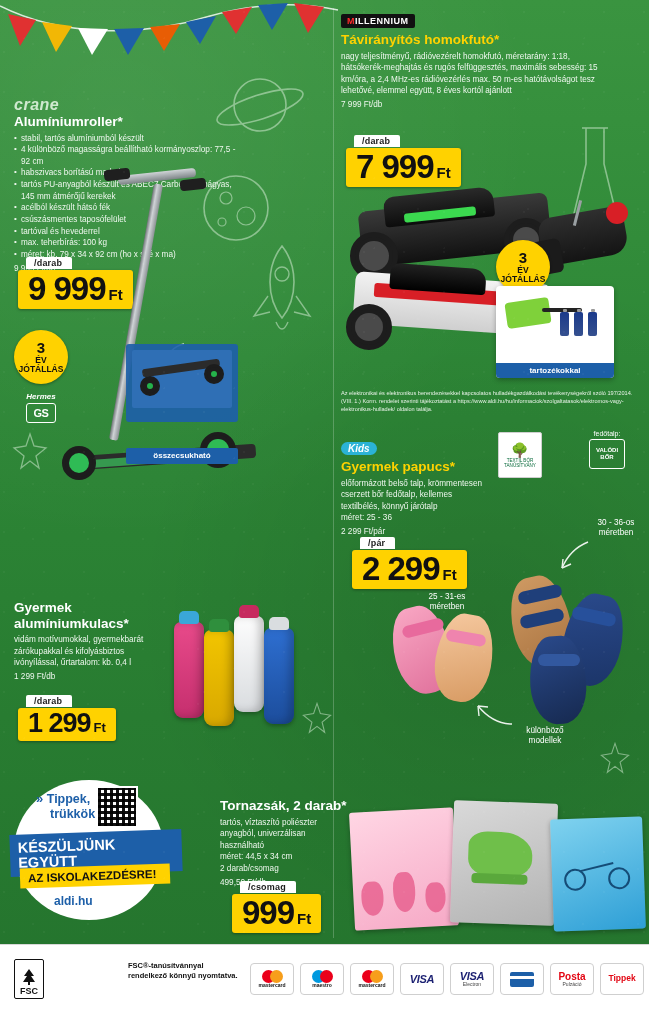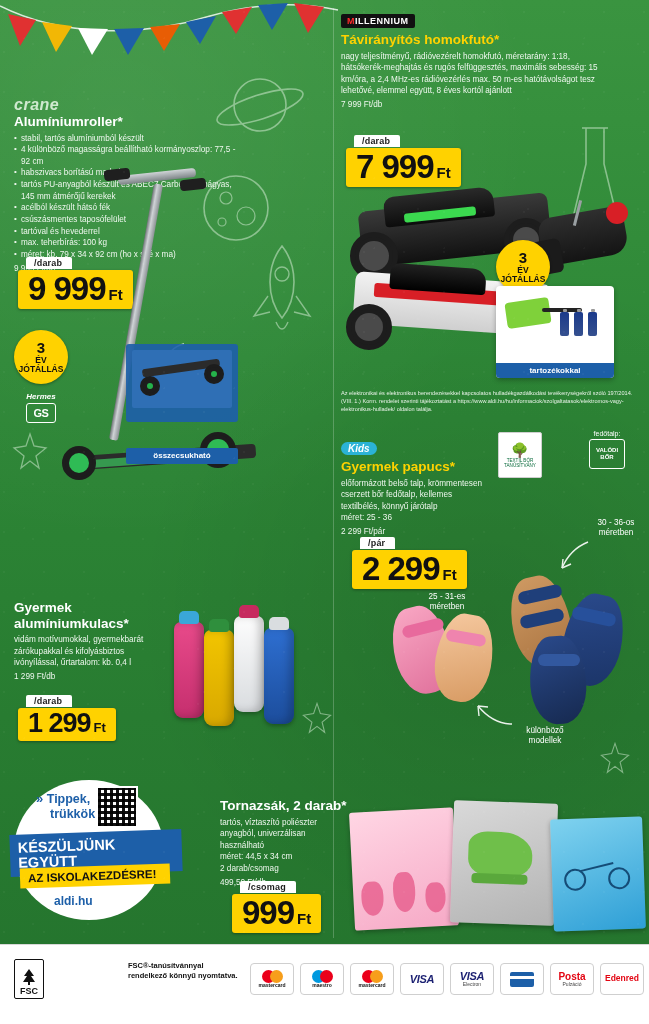--- a/index.html
+++ b/index.html
@@ -679,18 +679,18 @@
           <rect x="1" y="5" width="24" height="3" fill="#fff"></rect>
         </svg>
       </div>
       <div class="pay">
         <div style="display:flex;flex-direction:column;align-items:center;">
           <span class="posta">Posta</span>
           <span class="sub">Pulzáció</span>
         </div>
       </div>
       <div class="pay">
-        <span class="edenred">Edenred</span>
+        <span class="edenred">Tippek</span>
       </div>
 
     </div>
   </div>
 </div>
 
 </body></html>

